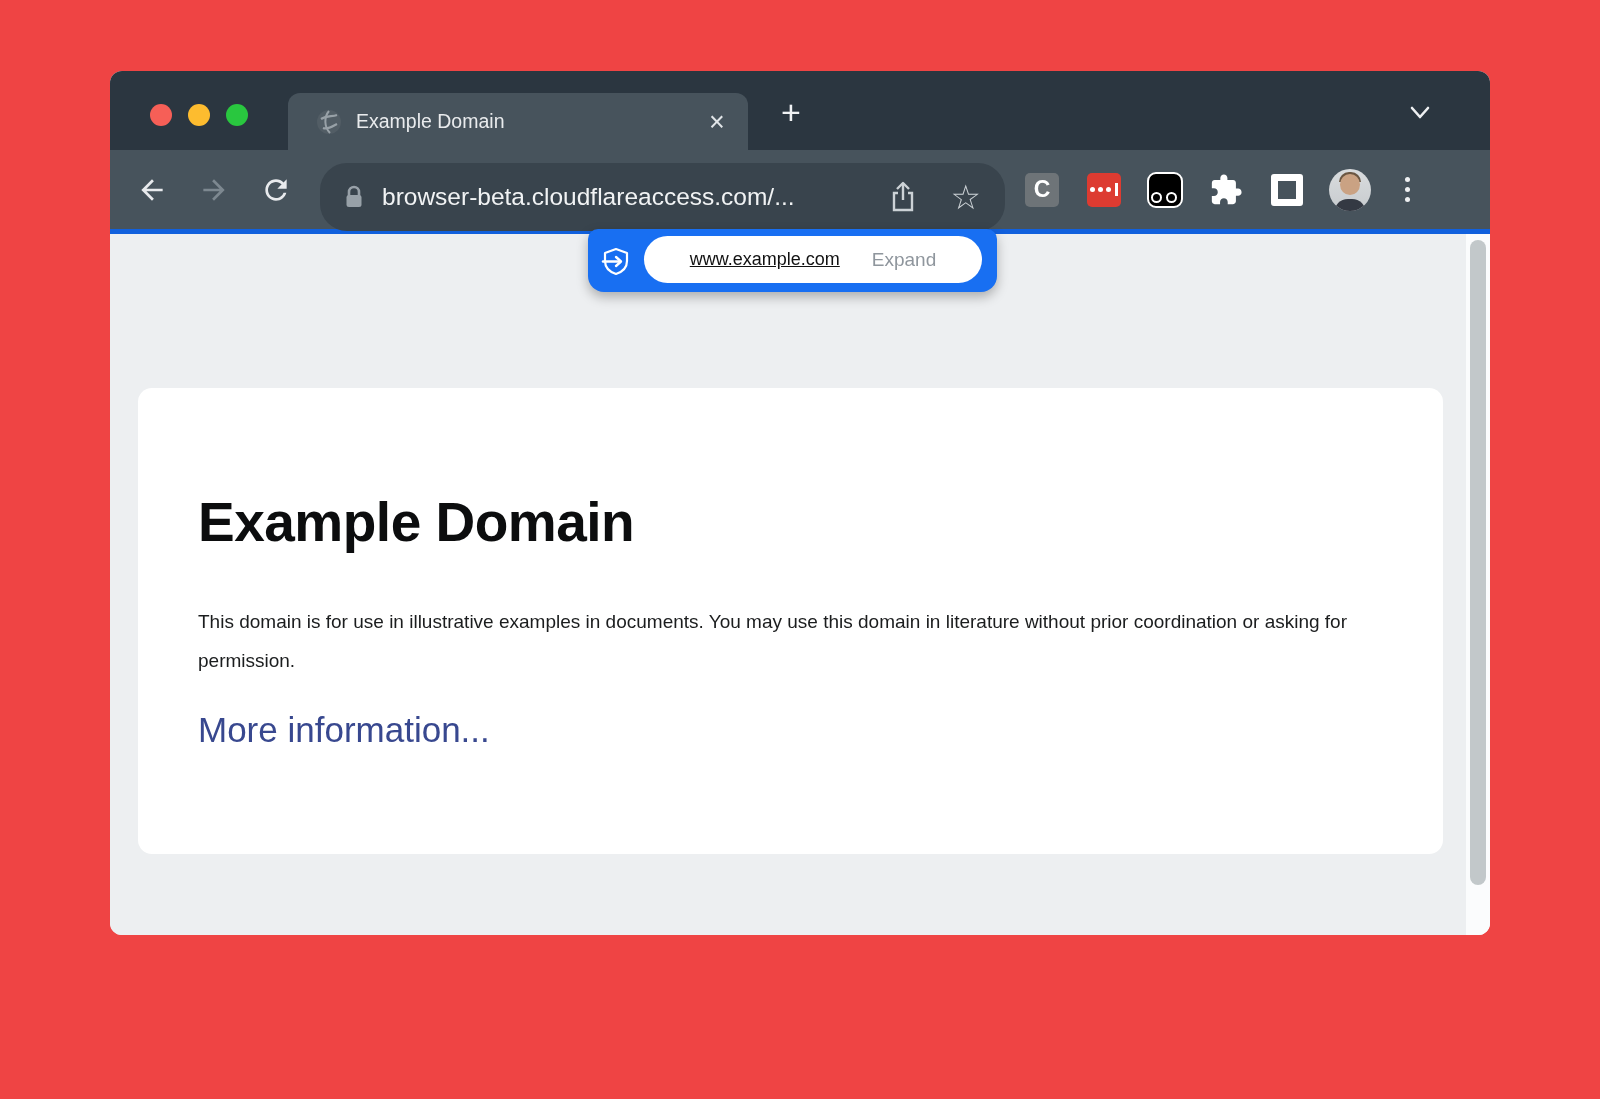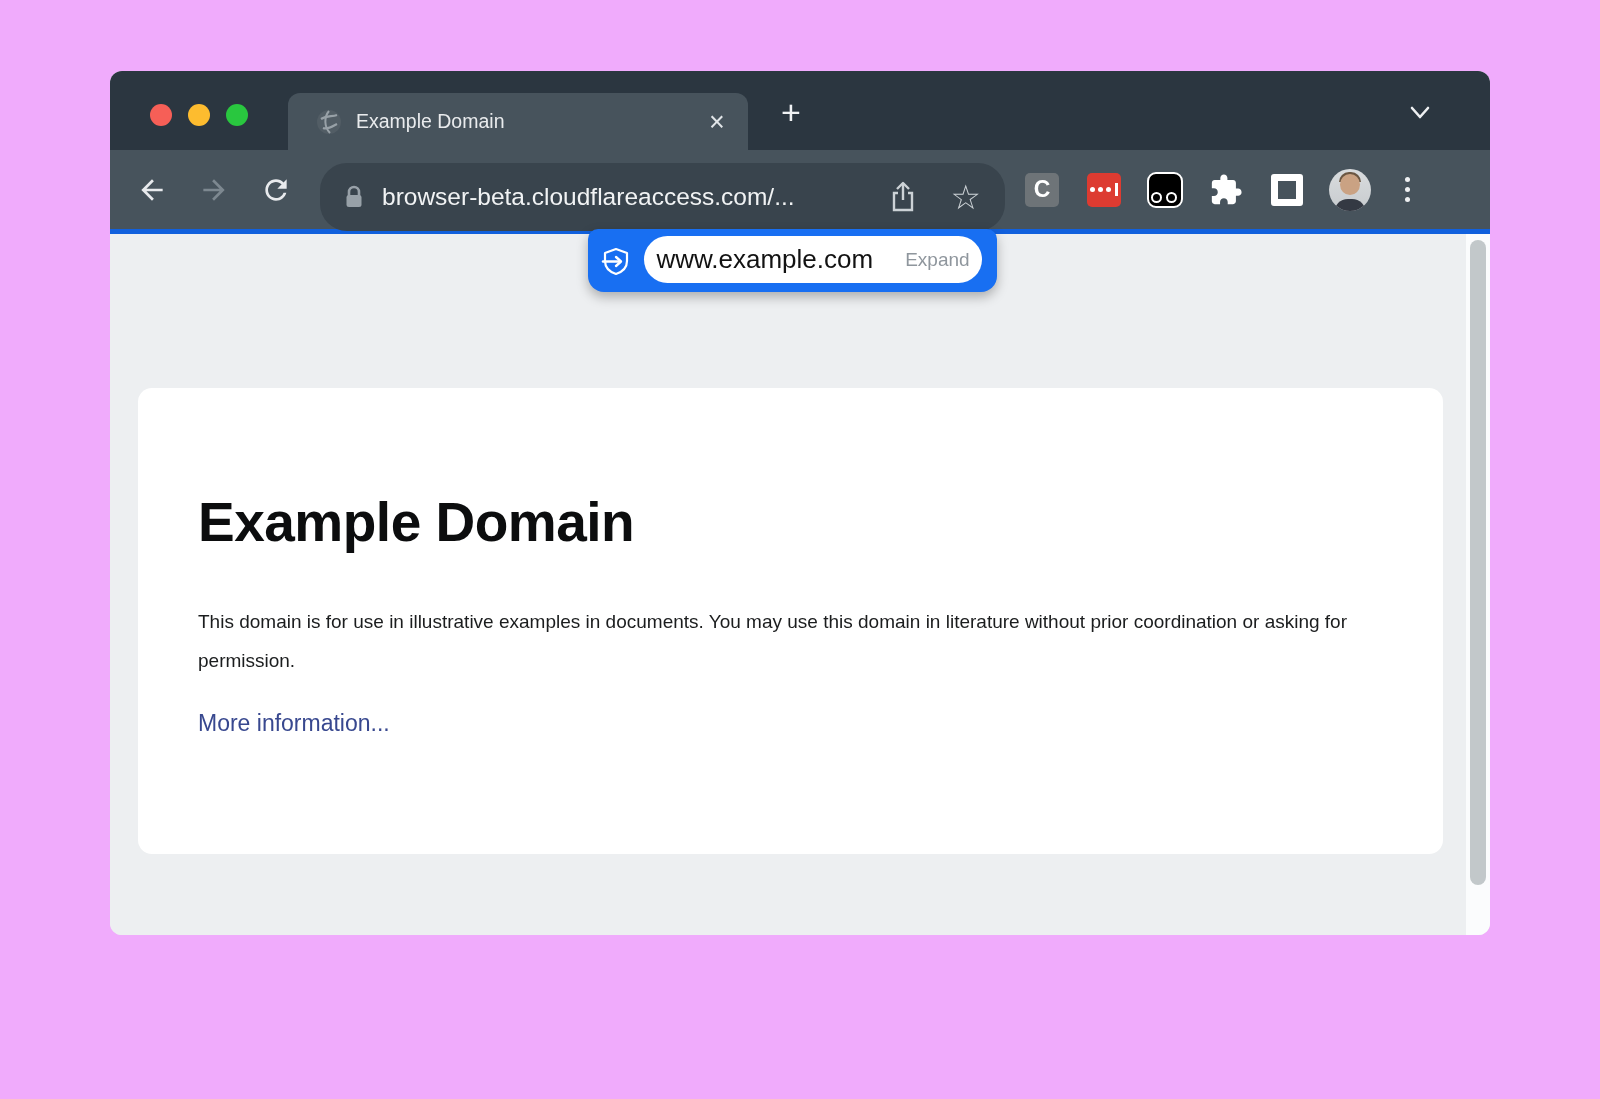--- a/index.html
+++ b/index.html
@@ -1,19 +1,19 @@
 <!DOCTYPE html>
 <html><head>
 <meta charset="utf-8">
 <style>
   * { margin:0; padding:0; box-sizing:border-box; }
   html,body { width:1600px; height:1099px; background:#000; overflow:hidden;
               font-family:"Liberation Sans", sans-serif; }
 
-  .stage { position:relative; width:1600px; height:1099px; background:#f0abfc; }
+  .stage { position:relative; width:1600px; height:1099px; background:#ef4444; }
 
   
   .window { position:absolute; left:110px; top:71px; width:1380px; height:864px;
             border-radius:12px; overflow:hidden; background:#edeff1;
             display:flex; flex-direction:column; }
 
   
   .tabstrip { position:relative; height:79px; background:#2b3640; flex:0 0 auto; }
   .traffic { position:absolute; left:40px; top:33px; display:flex; gap:16px; }
   .light { width:22px; height:22px; border-radius:50%; }
@@ -83,29 +83,29 @@
   
   .content { position:relative; flex:1 1 auto; background:#edeff1; }
 
   .iso-pill { position:absolute; left:478px; top:-5px; width:409px; height:63px;
               background:#186ff2; border-radius:10px 10px 16px 16px;
               box-shadow:0 5px 12px rgba(0,0,0,0.28); }
   .iso-shield { position:absolute; left:12px; top:16px; width:32px; height:32px; }
   .iso-inner { position:absolute; left:56px; top:7px; right:15px; bottom:9px;
                background:#fff; border-radius:24px; display:flex; align-items:center;
                justify-content:center; }
-  .iso-domain { color:#121212; font-size:26px; }
+  .iso-domain { color:#121212; font-size:18px;text-decoration:underline; }
   .iso-expand { color:#8f969d; font-size:19px; margin-left:32px; }
 
   .card { position:absolute; left:28px; top:154px; width:1305px; height:466px;
           background:#fff; border-radius:14px; padding:102px 0 0 60px; }
   .card h1 { font-size:55px; font-weight:bold; color:#0c0d0e; letter-spacing:-0.5px; }
   .card p  { margin-top:48px; font-size:19px; line-height:39px; color:#1b1d1e;
              max-width:1155px; }
-  .card a  { display:inline-block; margin-top:30px; font-size:23px; color:#38488f;
+  .card a  { display:inline-block; margin-top:30px; font-size:35px; color:#38488f;
              text-decoration:none; }
 
   .scrollbar { position:absolute; right:0; top:0; bottom:0; width:24px; background:#fbfcfd; }
   .scroll-thumb { position:absolute; right:4px; top:6px; width:16px; height:645px;
                   border-radius:8px; background:#c2c8ca; }
 
   svg { display:block; }
 </style>
 </head>
 <body>

